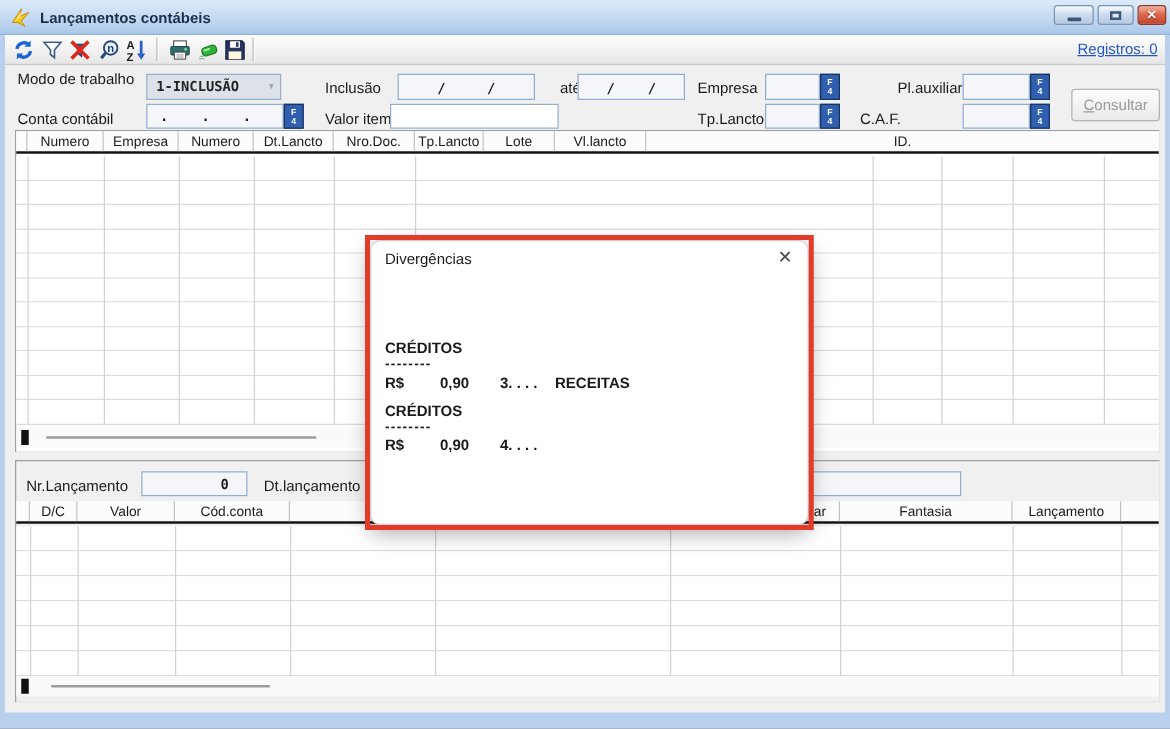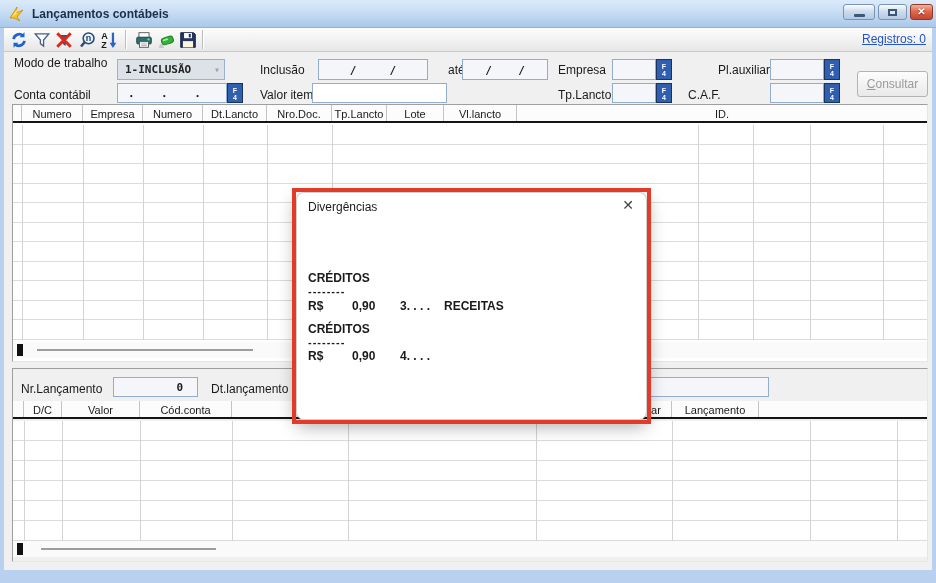--- a/index.html
+++ b/index.html
@@ -213,20 +213,21 @@
       <div class="field" style="left:288px;top:8px;width:468px;height:20px"></div>
 
       <div class="ghead" style="top:32px">
         <div class="hc" style="width:11px"></div>
         <div class="hc" style="width:38px">D/C</div>
         <div class="hc" style="width:78px">Valor</div>
         <div class="hc" style="width:92px">Cód.conta</div>
         <div class="hc" style="width:116px"></div>
         <div class="hc" style="width:188px"></div>
         <div class="hc" style="width:136px;text-align:left;padding-left:90px">auxiliar</div>
+        <div class="hc" style="width:138px">Fantasia</div>
         <div class="hc" style="width:87px">Lançamento</div>
         <div class="hc" style="flex:1;border-right:none"></div>
       </div>
       <div class="gbody" style="top:52px;height:120px">
         <div class="grow2"></div>
         <div class="grow2"></div>
         <div class="grow2"></div>
         <div class="grow2"></div>
         <div class="grow2"></div>
         <div class="grow2"></div>

